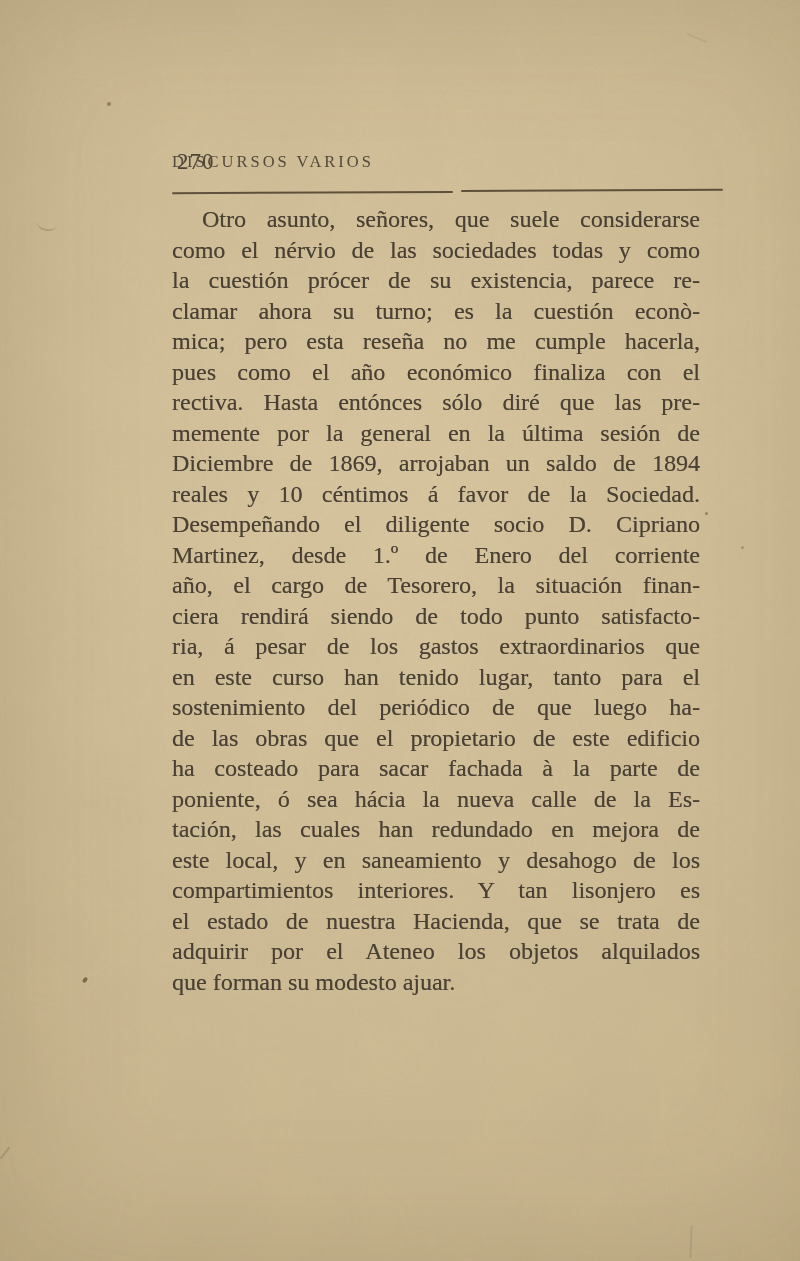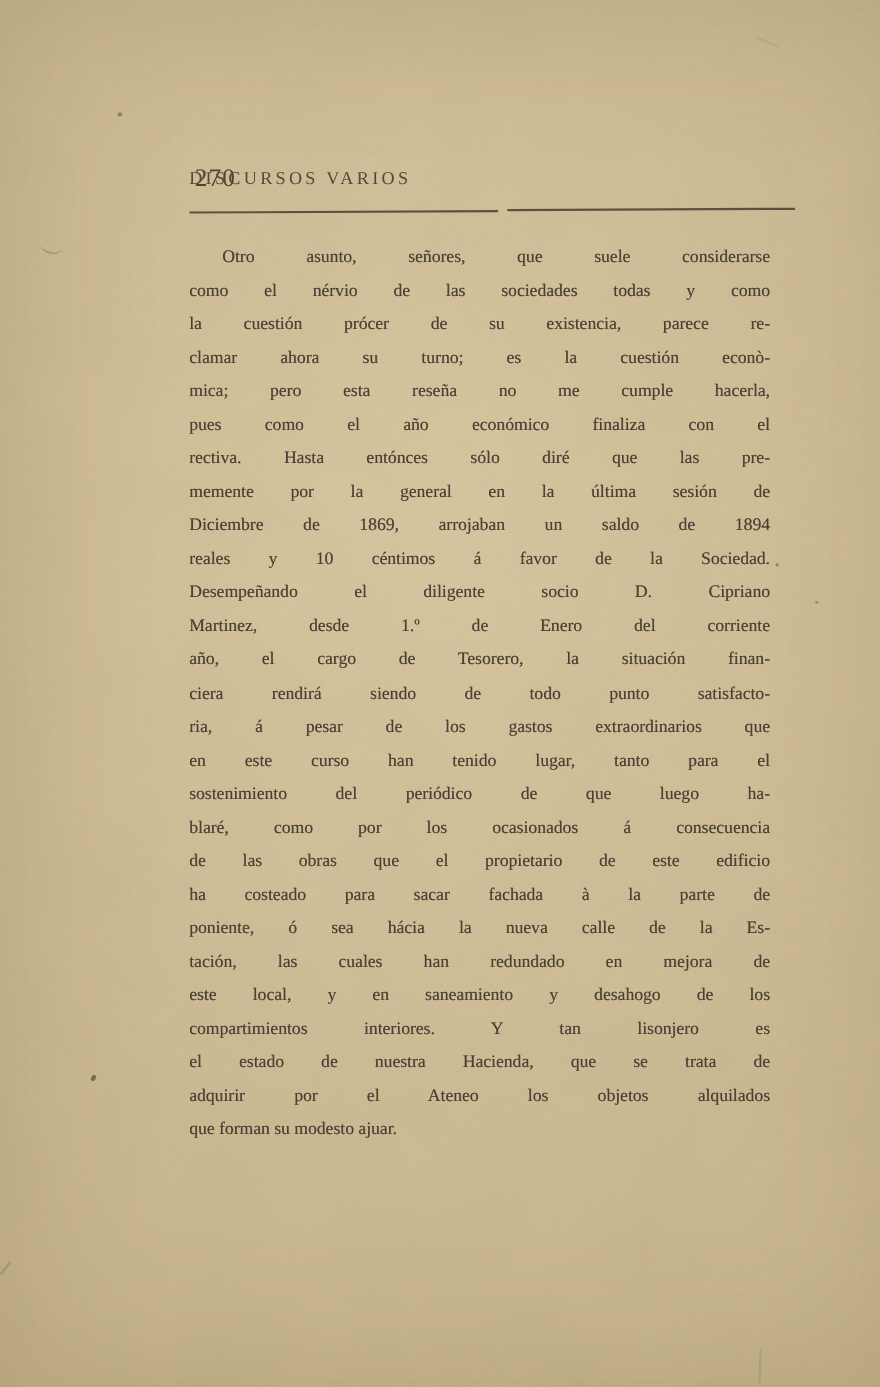--- a/index.html
+++ b/index.html
@@ -42,22 +42,22 @@
     position: absolute; left: 0; top: 3px; width: 100%;
     text-align: left;
     font-size: 16.5px; letter-spacing: 3px; color: #544a3b;
   }
   .rule { position: absolute; left: 170px; top: 190px; width: 555px; height: 4px; transform: rotate(-0.25deg); }
   .rule-left  { position: absolute; left: 2px;   top: 1px; width: 281px; height: 2px; background: #60513c; border-radius: 1px; }
   .rule-right { position: absolute; left: 291px; top: 0;   width: 262px; height: 2px; background: #60513c; border-radius: 1px; }
 
   
   .text-block {
-    position: absolute; left: 172px; top: 219px; width: 528px;
-    font-size: 16px; line-height: 30.5px;
+    position: absolute; left: 172px; top: 204px; width: 528px;
+    font-size: 24px; line-height: 30.5px;
     color: #4a4134;
     text-shadow: 0.25px 0 0 rgba(74, 65, 52, 0.55);
   }
   .line {
     text-align: justify;
     text-align-last: justify;
     height: 30.5px;
   }
   .line.indent { text-indent: 30px; }
   .line.last { text-align-last: left; }
@@ -109,21 +109,20 @@
       <div class="line">memente por la general en la última sesión de</div>
       <div class="line">Diciembre de 1869, arrojaban un saldo de 1894</div>
       <div class="line">reales y 10 céntimos á favor de la Sociedad.</div>
       <div class="line">Desempeñando el diligente socio D. Cipriano</div>
       <div class="line">Martinez, desde 1.º de Enero del corriente</div>
       <div class="line">año, el cargo de Tesorero, la situación finan-</div>
       <div class="line">ciera rendirá siendo de todo punto satisfacto-</div>
       <div class="line">ria, á pesar de los gastos extraordinarios que</div>
       <div class="line">en este curso han tenido lugar, tanto para el</div>
       <div class="line">sostenimiento del periódico de que luego ha-</div>
-      <div class="line">blaré, como por los ocasionados á consecuencia</div>
       <div class="line">de las obras que el propietario de este edificio</div>
       <div class="line">ha costeado para sacar fachada à la parte de</div>
       <div class="line">poniente, ó sea hácia la nueva calle de la Es-</div>
       <div class="line">tación, las cuales han redundado en mejora de</div>
       <div class="line">este local, y en saneamiento y desahogo de los</div>
       <div class="line">compartimientos interiores. Y tan lisonjero es</div>
       <div class="line">el estado de nuestra Hacienda, que se trata de</div>
       <div class="line">adquirir por el Ateneo los objetos alquilados</div>
       <div class="line last">que forman su modesto ajuar.</div>
     </div>

